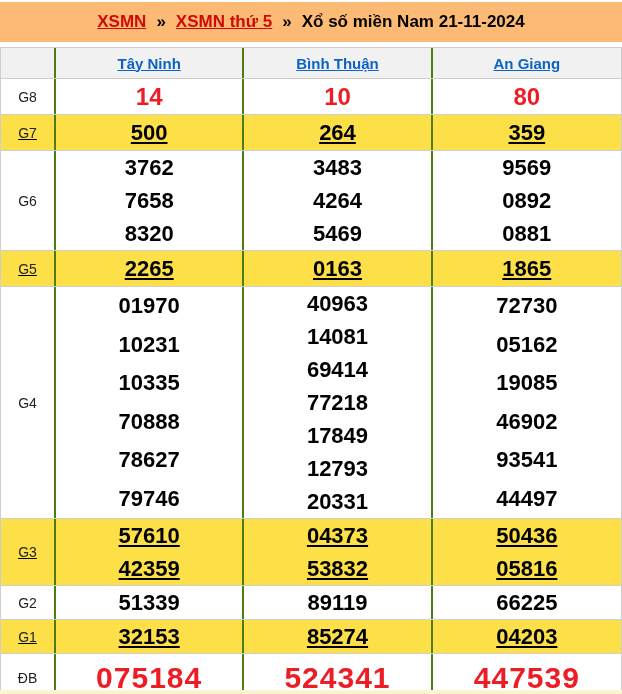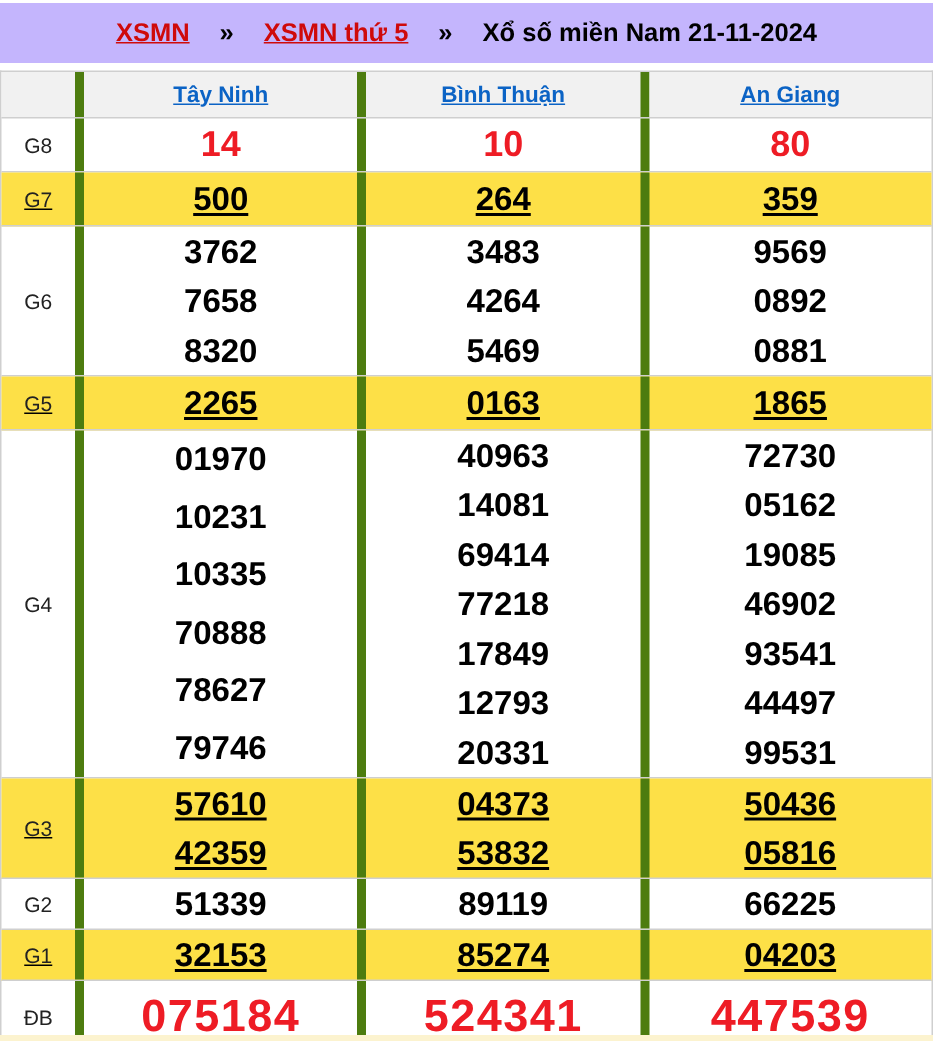--- a/index.html
+++ b/index.html
@@ -5,43 +5,43 @@
   html,body{margin:0;padding:0;background:#ffffff;}
   body{
     width:622px;height:694px;overflow:hidden;
     font-family:"Liberation Sans","DejaVu Sans",sans-serif;
     position:relative;
   }
   
   .crumbbar{
     box-sizing:border-box;
     width:622px;height:40px;margin-top:2px;
-    background:#c4b5fd;
+    background:#fdba74;
     display:flex;align-items:center;justify-content:center;
     font-size:17px;font-weight:bold;color:#000;
-    gap:20px;
+    gap:10px;
   }
   .crumbbar a{cursor:pointer;}
   .crumb-link{color:#cf0a0a;text-decoration:underline;}
   .crumb-sep{color:#000;}
   .crumb-title{color:#000;}
   
   .xstable{
     box-sizing:border-box;
     width:622px;margin-top:5px;
     border:1px solid #cfcfcf;
     border-bottom:none;
   }
   .row{
     display:grid;
     grid-template-columns:55px 1fr 1fr 1fr;
     border-bottom:1px solid #cfcfcf;
   }
   .cell{
-    border-right:6px solid #4d7c0f;
+    border-right:2px solid #4d7c0f;
     display:flex;flex-direction:column;
     align-items:center;justify-content:center;
     min-width:0;
   }
   .cell:last-child{border-right:none;}
   .row.shade{background:#fde047;text-decoration:underline;}
   .label{
     font-size:14px;color:#222;font-weight:normal;
   }
   .num-line{
@@ -171,21 +171,20 @@
       <div class="num-line">12793</div>
       <div class="num-line">20331</div>
     </div>
     <div class="cell">
       <div class="num-line">72730</div>
       <div class="num-line">05162</div>
       <div class="num-line">19085</div>
       <div class="num-line">46902</div>
       <div class="num-line">93541</div>
       <div class="num-line">44497</div>
-      <div class="num-line">99531</div>
     </div>
   </div>
 
   <div class="row h66 shade">
     <div class="cell label">G3</div>
     <div class="cell">
       <div class="num-line">57610</div>
       <div class="num-line">42359</div>
     </div>
     <div class="cell">

